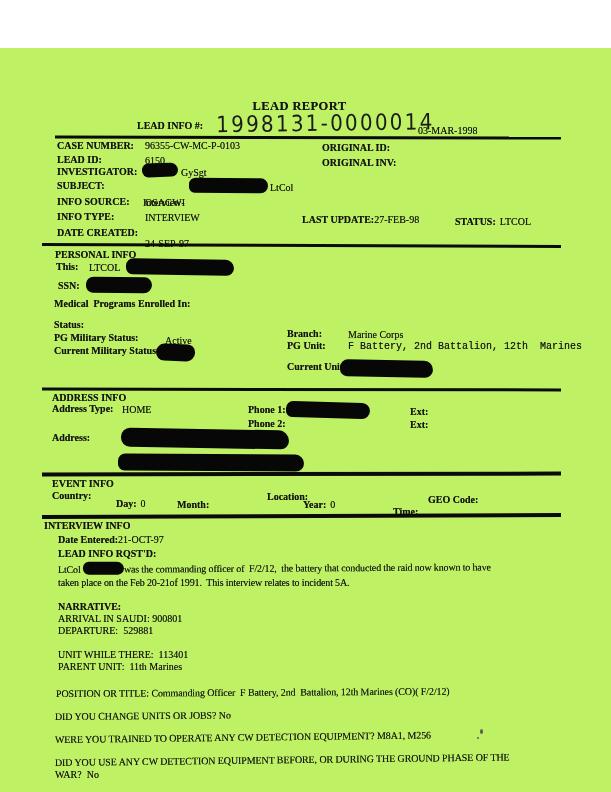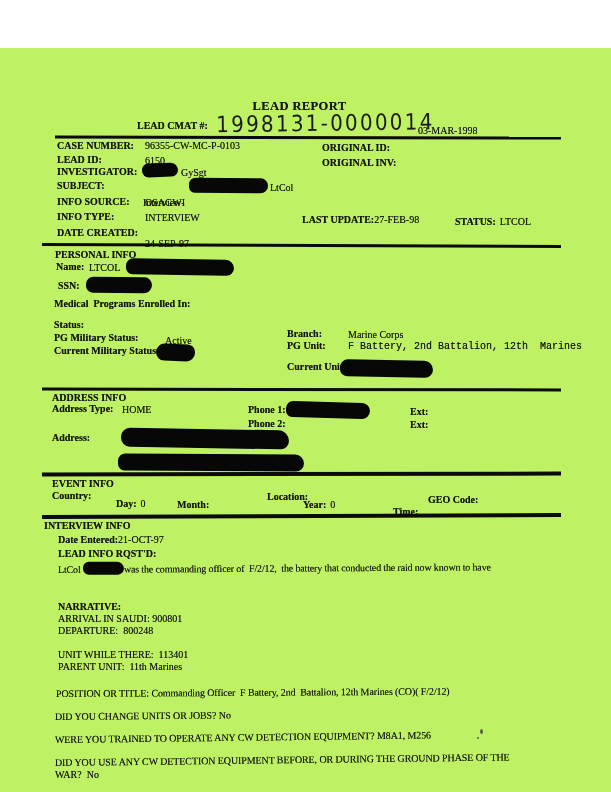--- a/index.html
+++ b/index.html
@@ -26,21 +26,21 @@
   .gap{margin-left:4px;}
   .speck{position:absolute;background:#5a5a5a;border-radius:50%;}
 </style>
 </head>
 <body>
 
 <div id="page">
 
   <div class="t title" style="left:-6px;top:52px;width:611px;text-align:center;">LEAD REPORT</div>
 
-  <span class="t b" style="left:137px;top:73px;">LEAD CMAT #:</span>
+  <span class="t b" style="left:137px;top:73px;">LEAD INFO #:</span>
   <span class="hand" style="left:216px;top:63px;">1998131-0000014</span>
   <span class="t" style="left:418px;top:78px;">03-MAR-1998</span>
 
   <div class="rule" style="left:55px;top:88px;width:506px;height:3px;transform:rotate(0.12deg);"></div>
 
   <span class="t b" style="left:57px;top:93px;">CASE NUMBER:</span>
   <span class="t" style="left:145px;top:93px;">96355-CW-MC-P-0103</span>
   <span class="t b" style="left:322px;top:95px;">ORIGINAL ID:</span>
 
   <span class="t b" style="left:57px;top:107px;">LEAD ID:</span>
@@ -64,21 +64,21 @@
   <div class="t" style="left:302px;top:167px;"><span class="b">LAST UPDATE:</span><span>27-FEB-98</span></div>
   <div class="t" style="left:455px;top:169px;"><span class="b">STATUS:</span><span class="gap">LTCOL</span></div>
 
   <span class="t b" style="left:57px;top:180px;">DATE CREATED:</span>
   <span class="t" style="left:145px;top:191px;">24-SEP-97</span>
 
   <div class="rule" style="left:42px;top:196px;width:519px;height:3px;transform:rotate(0.2deg);"></div>
 
   <span class="t b" style="left:55px;top:202px;">PERSONAL INFO</span>
 
-  <span class="t b" style="left:56px;top:214px;">Name:</span>
+  <span class="t b" style="left:56px;top:214px;">This:</span>
   <span class="t" style="left:89px;top:215px;">LTCOL</span>
   <div class="redact" style="left:126px;top:211px;width:108px;height:16px;border-radius:8px 9px 8px 7px;transform:rotate(1deg);"></div>
 
   <span class="t b" style="left:58px;top:233px;">SSN:</span>
   <div class="redact" style="left:86px;top:229px;width:66px;height:16px;border-radius:9px 9px 10px 8px;transform:rotate(0.8deg);"></div>
 
   <span class="t b" style="left:54px;top:251px;">Medical  Programs Enrolled In:</span>
 
   <span class="t b" style="left:54px;top:272px;">Status:</span>
   <span class="t b" style="left:287px;top:281px;">Branch:</span>
@@ -126,24 +126,25 @@
 
   <div class="rule" style="left:42px;top:466px;width:519px;height:3.5px;transform:rotate(-0.2deg);"></div>
 
   <span class="t b" style="left:44px;top:473px;">INTERVIEW INFO</span>
 
   <div class="t" style="left:58px;top:487px;"><span class="b">Date Entered:</span><span>21-OCT-97</span></div>
 
   <span class="t b" style="left:58px;top:501px;">LEAD INFO RQST'D:</span>
 
   <div class="t tilt1" style="left:58px;top:514px;letter-spacing:-0.15px;"><span>LtCol </span><span class="inline-redact"></span><span>was the commanding officer of  F/2/12,  the battery that conducted the raid now known to have</span></div>
+  <span class="t" style="left:58px;top:530px;letter-spacing:-0.15px;">taken place on the Feb 20-21of 1991.  This interview relates to incident 5A.</span>
 
   <span class="t b" style="left:58px;top:554px;">NARRATIVE:</span>
   <span class="t" style="left:58px;top:566px;">ARRIVAL IN SAUDI: 900801</span>
-  <span class="t" style="left:58px;top:578px;">DEPARTURE:  800248</span>
+  <span class="t" style="left:58px;top:578px;">DEPARTURE:  529881</span>
 
   <span class="t" style="left:58px;top:602px;">UNIT WHILE THERE:  113401</span>
   <span class="t" style="left:58px;top:614px;">PARENT UNIT:  11th Marines</span>
 
   <span class="t tilt1" style="left:56px;top:641px;letter-spacing:-0.1px;">POSITION OR TITLE: Commanding Officer  F Battery, 2nd  Battalion, 12th Marines (CO)( F/2/12)</span>
 
   <span class="t tilt2" style="left:55px;top:664px;letter-spacing:-0.1px;">DID YOU CHANGE UNITS OR JOBS? No</span>
 
   <span class="t tilt3" style="left:55px;top:687px;letter-spacing:-0.1px;">WERE YOU TRAINED TO OPERATE ANY CW DETECTION EQUIPMENT? M8A1, M256</span>
 

